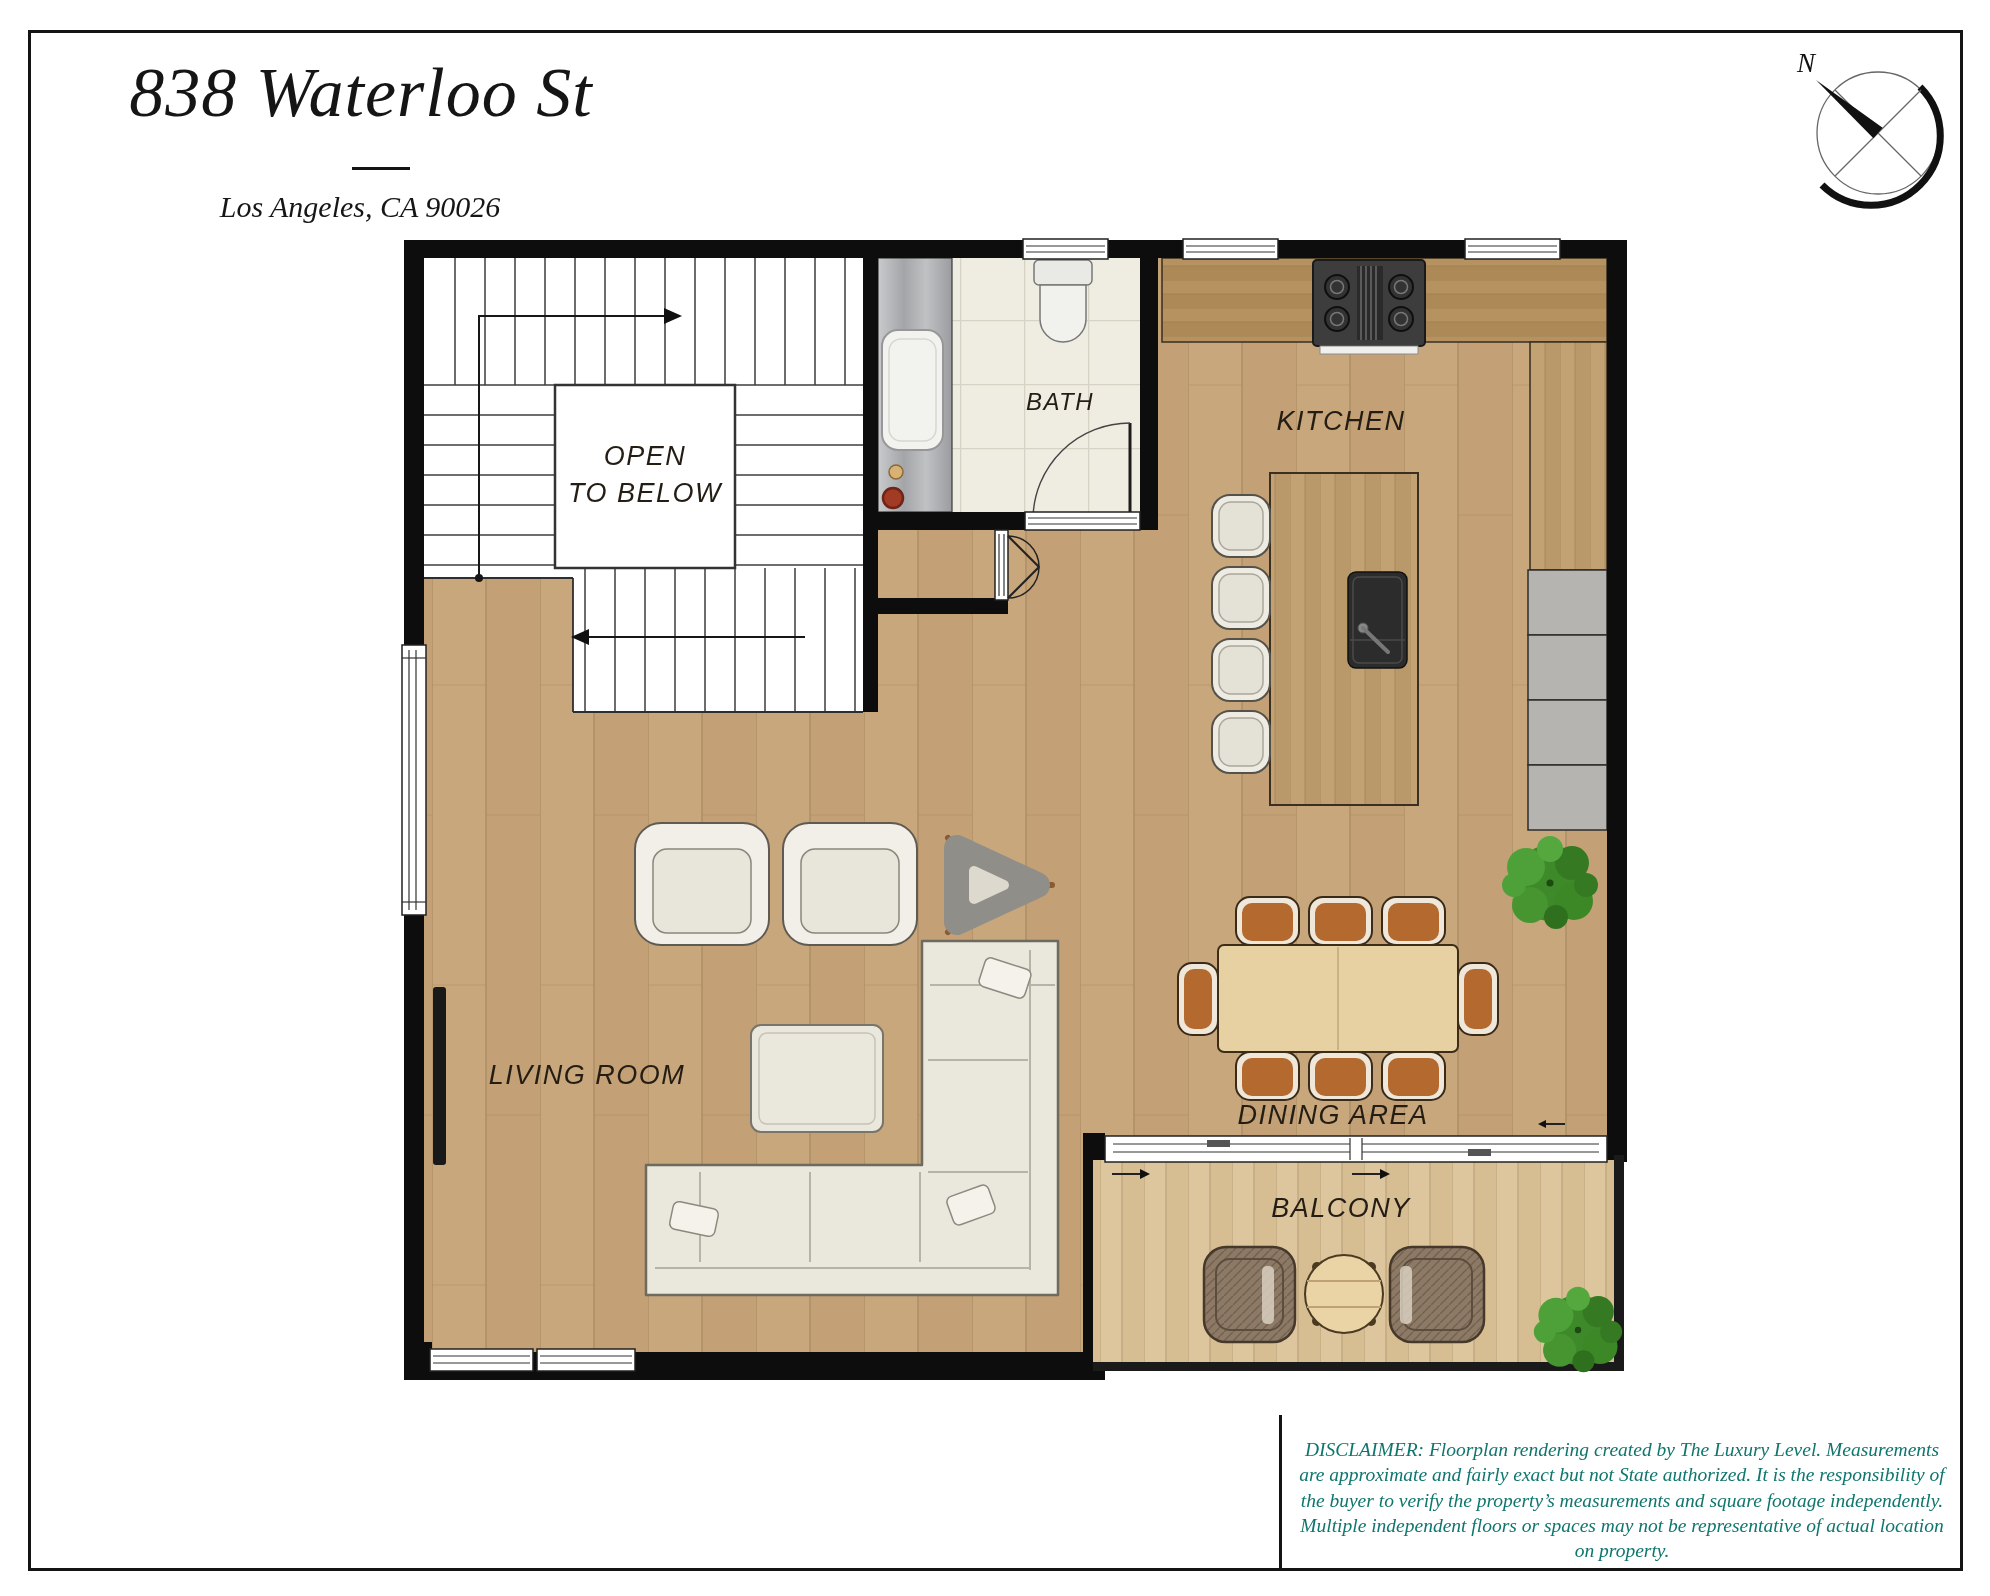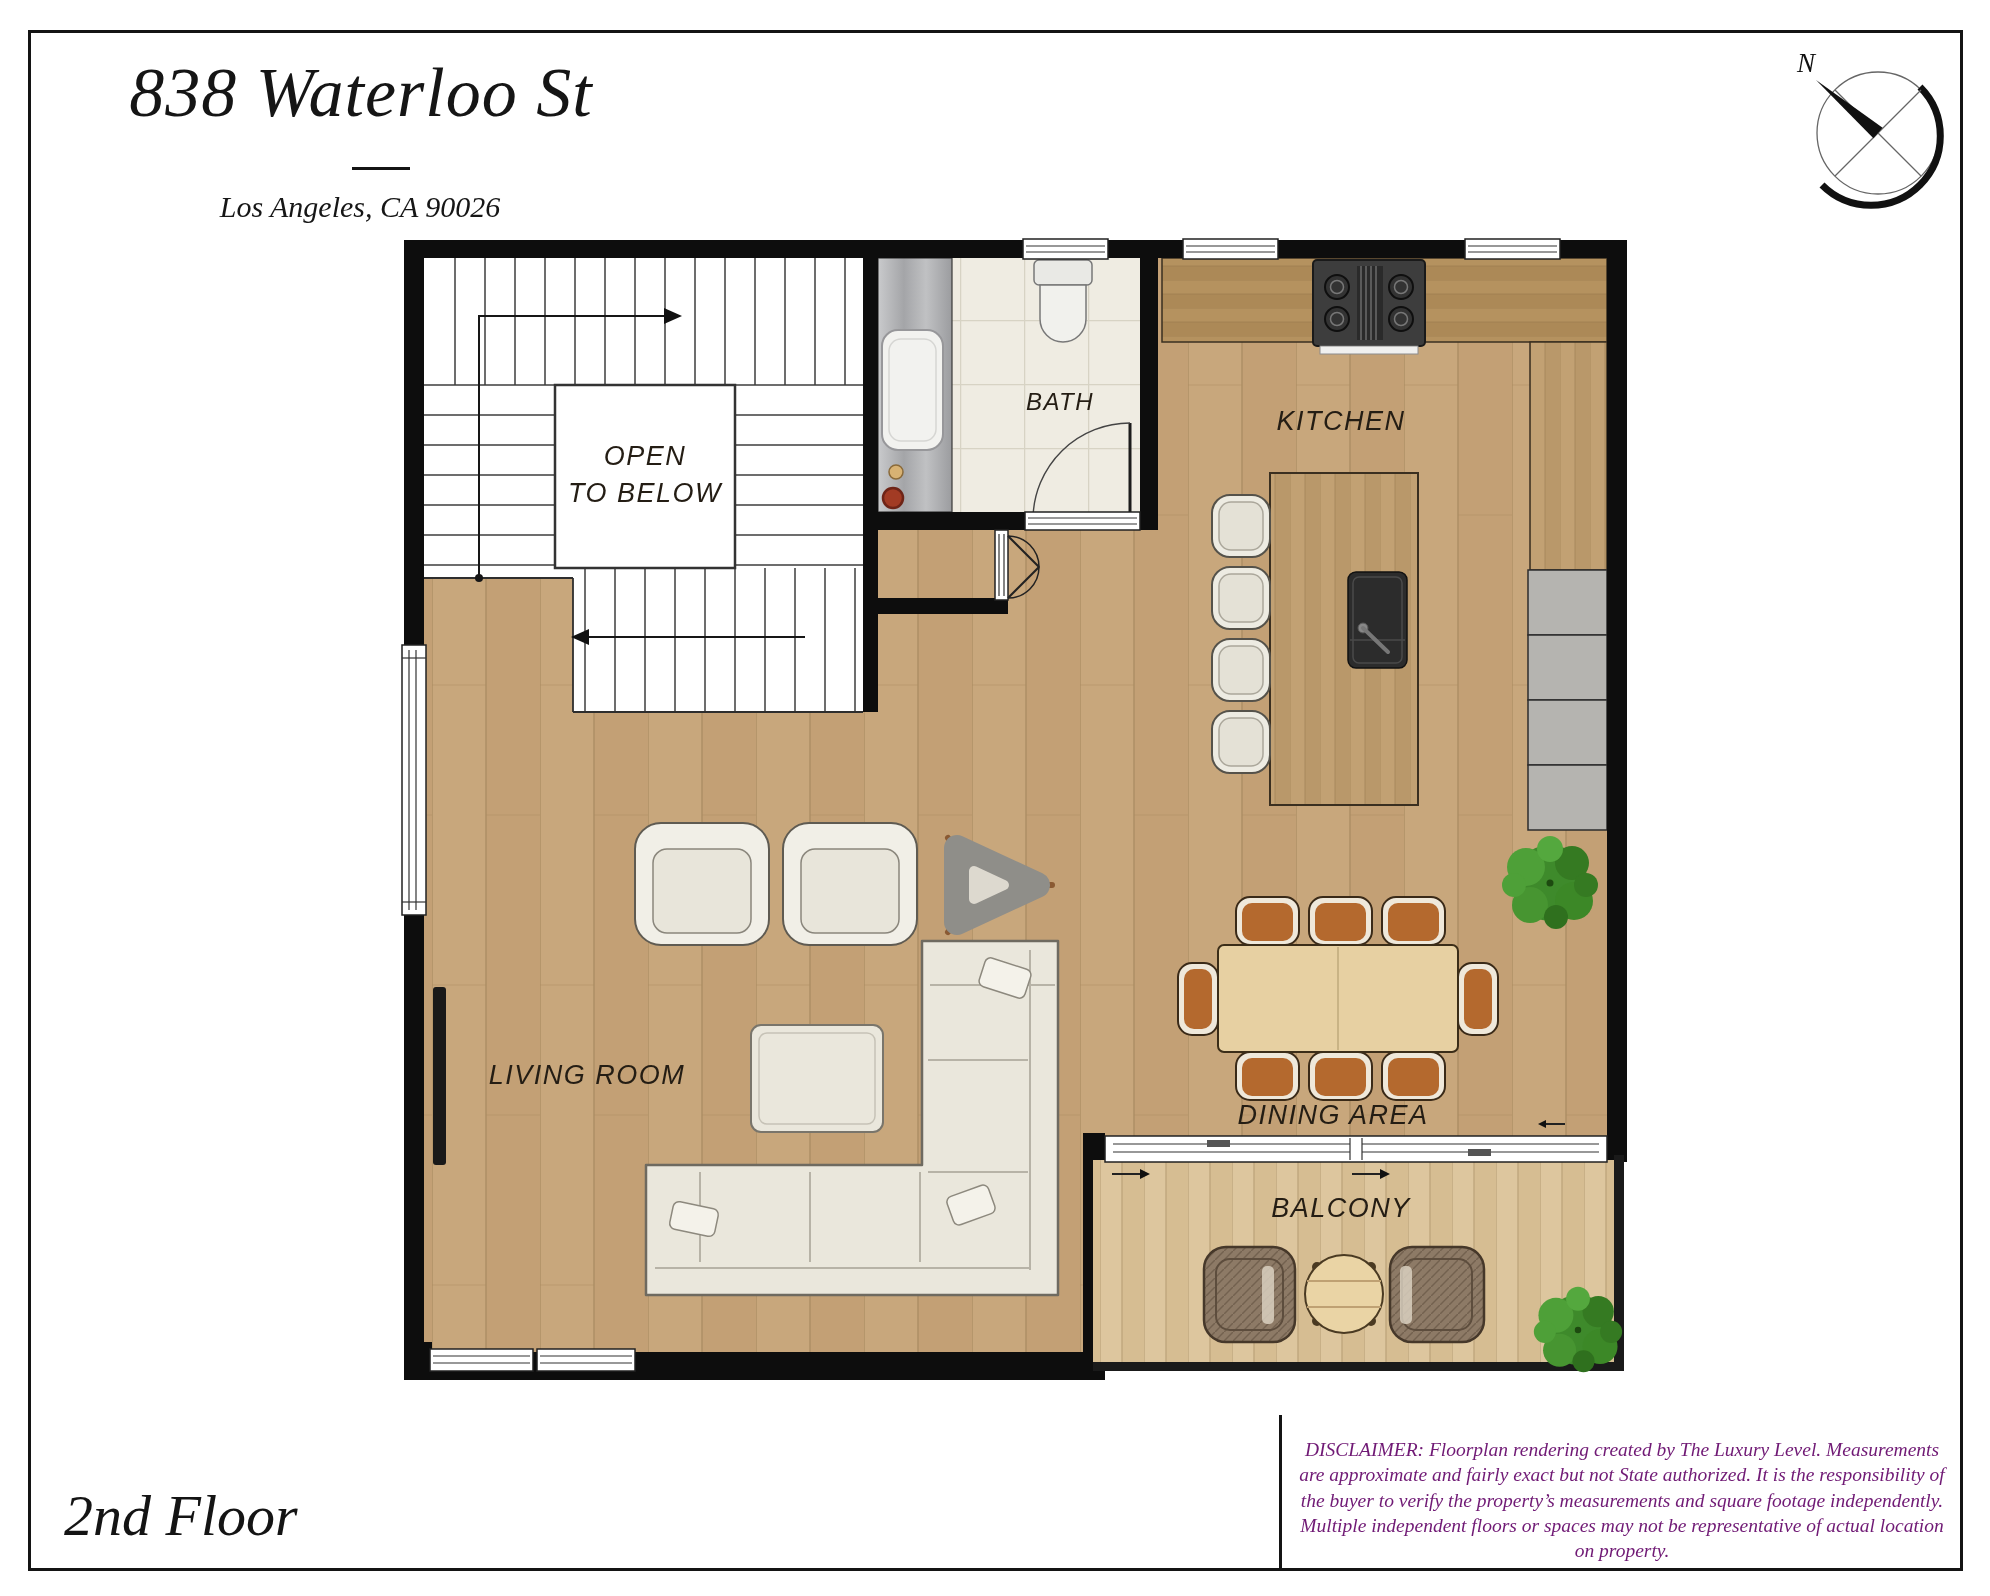--- a/index.html
+++ b/index.html
@@ -7,35 +7,34 @@
         font-family:"Liberation Serif", serif;color:#111;font-style:italic;}
   .page-border{position:absolute;left:28px;top:30px;width:1935px;height:1541px;
         border:3px solid #141414;box-sizing:border-box;}
   .title{position:absolute;left:78px;top:54px;width:566px;font-size:70px;line-height:1.1;
         letter-spacing:1px;text-align:center;color:#151515;}
   .title-divider{position:absolute;left:352px;top:167px;width:58px;height:3px;background:#141414;}
   .subtitle{position:absolute;left:80px;top:190px;width:560px;font-size:30px;text-align:center;color:#161616;}
   .floor-label{position:absolute;left:64px;top:1482px;font-size:58px;color:#141414;}
   .footer-divider{position:absolute;left:1279px;top:1415px;width:3px;height:153px;background:#141414;}
   .disclaimer{position:absolute;left:1292px;top:1437px;width:660px;font-size:19.5px;line-height:1.3;
-        text-align:center;color:#701a75;}
+        text-align:center;color:#0f766e;}
   svg{position:absolute;left:0;top:0;}
   svg text.room{font-family:"Liberation Sans", sans-serif;fill:#241d14;letter-spacing:1.5px;}
 </style>
 </head>
 <body>
 
 <div class="page">
   <div class="page-border"></div>
 
   <div class="title">838 Waterloo St</div>
   <div class="title-divider"></div>
   <div class="subtitle">Los Angeles, CA 90026</div>
 
-  <div class="floor-label">2nd Floor</div>
   <div class="footer-divider"></div>
   <div class="disclaimer">DISCLAIMER: Floorplan rendering created by The Luxury Level. Measurements are approximate and fairly exact but not State authorized. It is the responsibility of the buyer to verify the property’s measurements and square footage independently. Multiple independent floors or spaces may not be representative of actual location on property.</div>
 
   <svg width="1990" height="1596" viewBox="0 0 1990 1596">
     <defs>
       <pattern id="pWood" width="108" height="300" patternUnits="userSpaceOnUse">
         <rect width="108" height="300" fill="#c8a77c"></rect>
         <rect x="54" width="54" height="300" fill="#c3a075"></rect>
         <line x1="0" y1="0" x2="0" y2="300" stroke="#a98b60" stroke-width="1.6" opacity="0.8"></line>
         <line x1="54" y1="0" x2="54" y2="300" stroke="#a98b60" stroke-width="1.6" opacity="0.8"></line>

